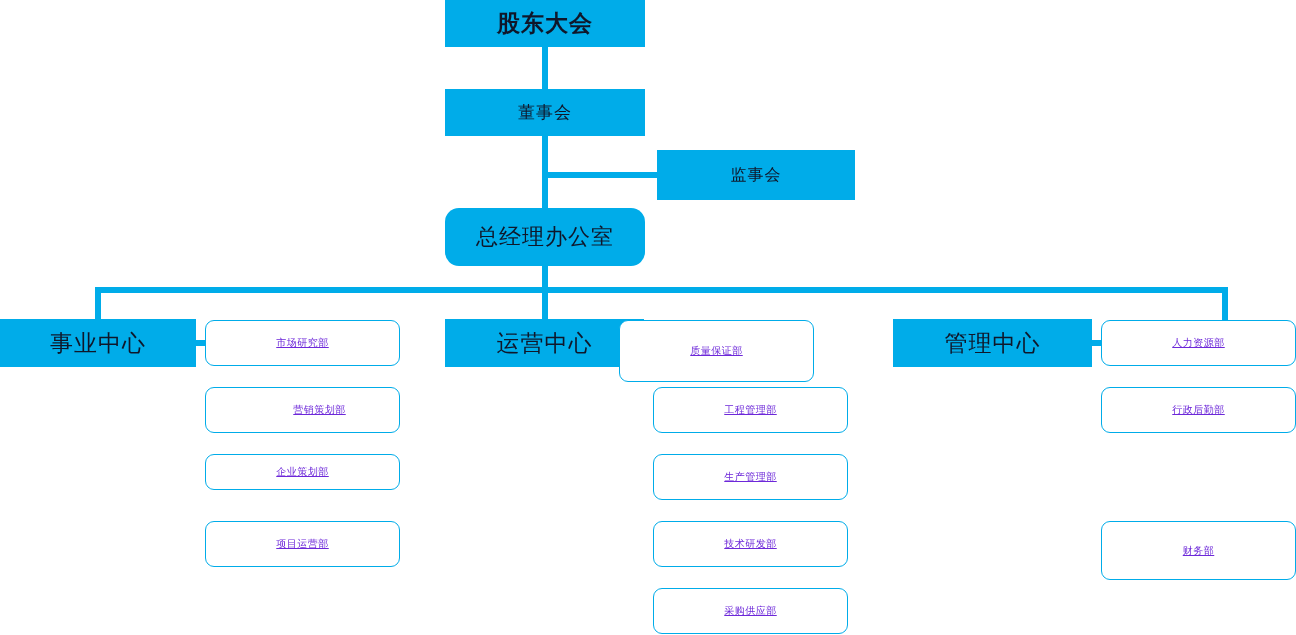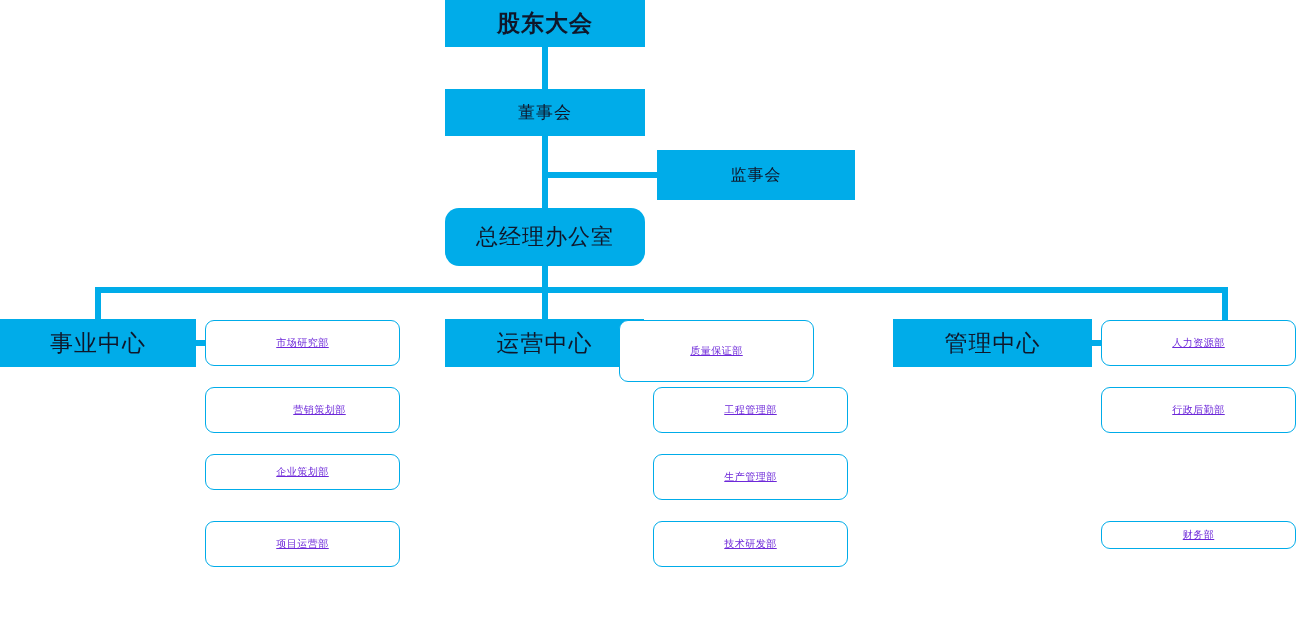--- a/index.html
+++ b/index.html
@@ -128,24 +128,27 @@
   </div>
   <div class="node-outline" style="left:653px; top:387px; width:195px; height:46px;">
     <span>工程管理部</span>
   </div>
   <div class="node-outline" style="left:653px; top:454px; width:195px; height:46px;">
     <span>生产管理部</span>
   </div>
   <div class="node-outline" style="left:653px; top:521px; width:195px; height:46px;">
     <span>技术研发部</span>
   </div>
+  <div class="node-outline" style="left:653px; top:588px; width:195px; height:46px;">
+    <span>采购供应部</span>
+  </div>
 
   <div class="node-outline" style="left:1101px; top:320px; width:195px; height:46px;">
     <span>人力资源部</span>
   </div>
   <div class="node-outline" style="left:1101px; top:387px; width:195px; height:46px;">
     <span>行政后勤部</span>
   </div>
-  <div class="node-outline" style="left:1101px; top:521px; width:195px; height:28px;">
+  <div class="node-outline" style="left:1101px; top:521px; width:195px; height:59px;">
     <span>财务部</span>
   </div>
 
 </div>
 
 </body></html>

